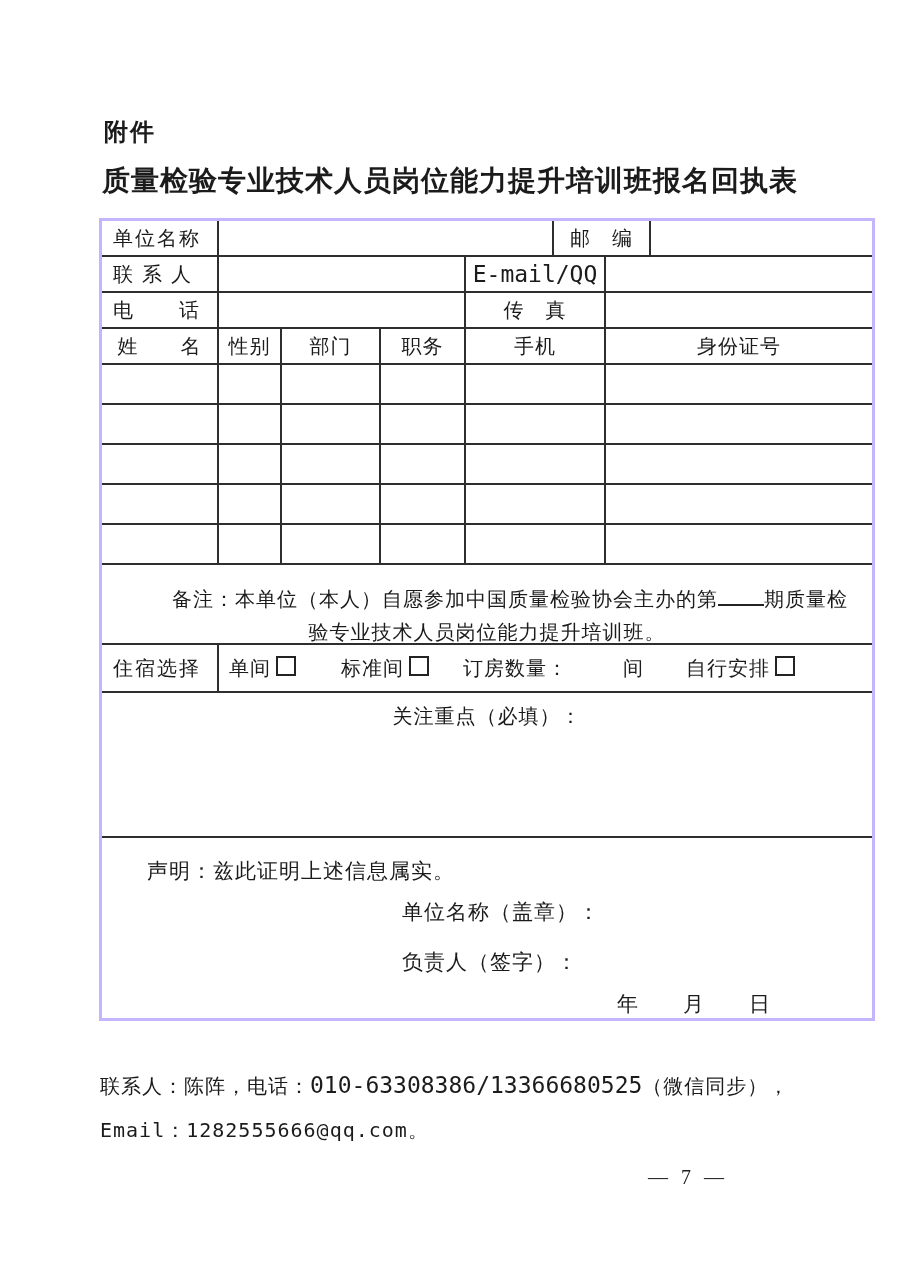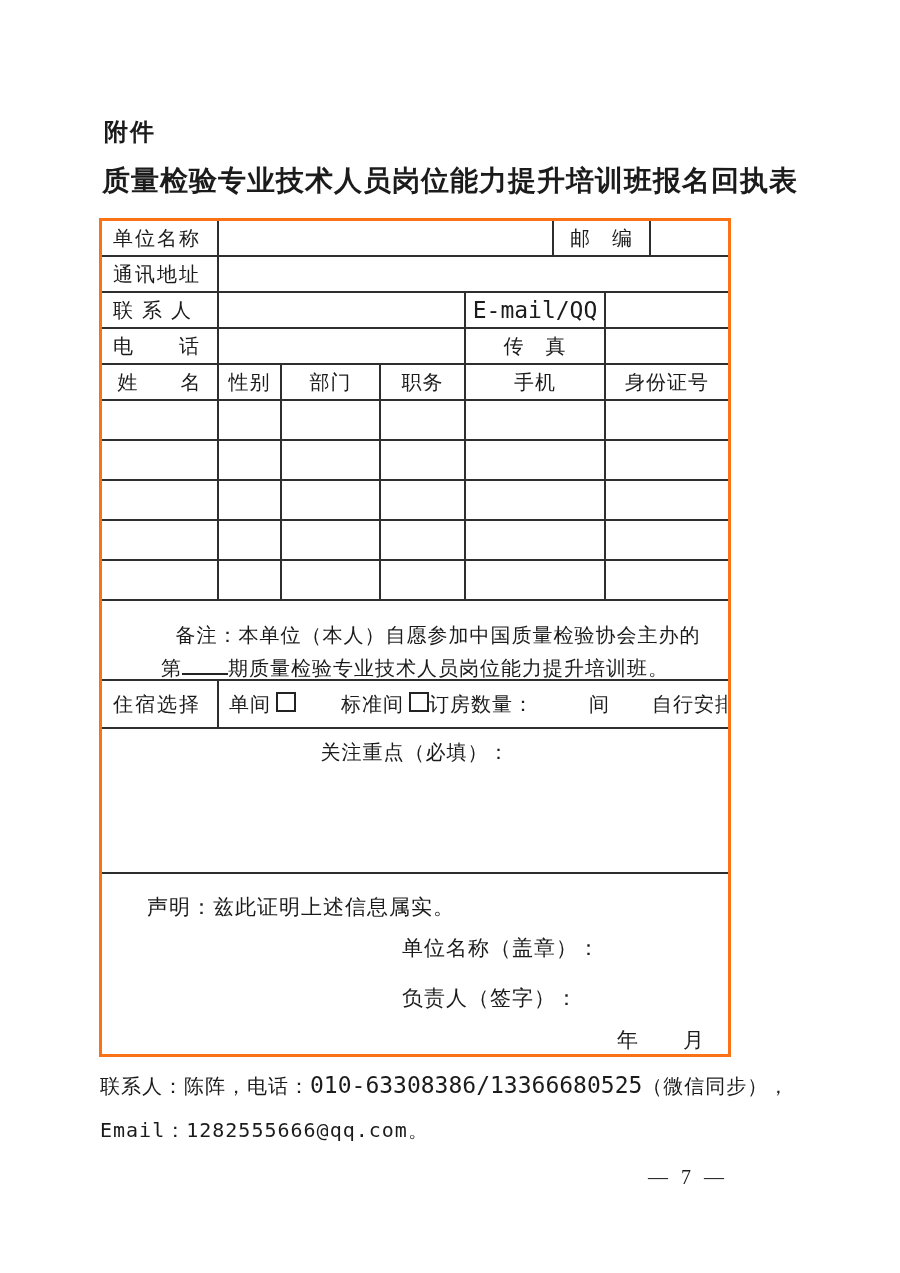--- a/index.html
+++ b/index.html
@@ -10,22 +10,22 @@
   .attachment{
     position:absolute;left:104px;top:116px;font-size:24px;font-weight:700;
     font-family:"Liberation Sans","DejaVu Sans",sans-serif;letter-spacing:2px;
   }
   .doc-title{
     position:absolute;left:0;top:162px;width:900px;text-align:center;
     font-size:28px;font-weight:700;letter-spacing:1px;
     font-family:"Liberation Sans","DejaVu Sans",sans-serif;
   }
   .ftable{
-    position:absolute;left:99px;top:218px;width:632px;
-    border:3px solid #f97316;box-sizing:border-box;background:#fff;
+    position:absolute;left:99px;top:218px;width:776px;
+    border:3px solid #c4b5fd;box-sizing:border-box;background:#fff;
   }
   .trow{display:flex;border-bottom:2px solid #2e2e2e;box-sizing:border-box;}
   .trow.lastrow{border-bottom:none;}
   .cell{
     border-right:2px solid #2e2e2e;box-sizing:border-box;display:flex;
     align-items:center;font-size:20px;overflow:hidden;flex:0 0 auto;
   }
   .cell.last{border-right:none;flex:1 1 auto;text-align:center;}
   .lbl{padding-left:11px;letter-spacing:2px;}
   .ctr{justify-content:center;letter-spacing:1px;}
@@ -34,21 +34,21 @@
   .w117{flex-basis:117px}.w335{flex-basis:335px}.w97{flex-basis:97px}
   .w247{flex-basis:247px}.w140{flex-basis:140px}.w63{flex-basis:63px}
   .w99{flex-basis:99px}.w85{flex-basis:85px}
   .mono{font-family:"DejaVu Sans Mono","Liberation Mono",monospace;font-size:23px;letter-spacing:0;}
   .cbx{display:inline-block;width:16px;height:16px;border:2px solid #232323;margin-left:5px;vertical-align:-1px;}
   .blankline{display:inline-block;width:46px;height:14px;border-bottom:2px solid #232323;}
   .remark-cell{display:block;padding:6px 12px 0 12px;line-height:33px;}
   .remark-cell p{margin:12px;text-indent:46px;font-size:20px;letter-spacing:1px;}
   .accom-cell{padding-left:10px;}
   .accom-item{white-space:nowrap;letter-spacing:1px;}
-  .ml45{margin-left:45px}.ml34{}.ml55{margin-left:55px}.ml42{margin-left:42px}
+  .ml45{margin-left:45px}.ml34{margin-left:34px}.ml55{margin-left:55px}.ml42{margin-left:42px}
   .focus-cell{display:block;padding:10px 14px;letter-spacing:1px;}
   .decl-cell{display:block;position:relative;letter-spacing:1px;}
   .abs{position:absolute;white-space:nowrap;font-size:21px;}
   .footer-line{position:absolute;left:100px;font-size:20px;letter-spacing:1px;white-space:nowrap;}
   .page-num{position:absolute;left:648px;top:1166px;font-size:20px;letter-spacing:4px;}
 </style>
 </head>
 <body>
 
 <div class="attachment">附件</div>
@@ -57,24 +57,20 @@
 
 <div class="ftable">
 
   <div class="trow h36">
     <div class="cell w117 lbl">单位名称</div>
     <div class="cell w335"></div>
     <div class="cell w97 ctr">邮　编</div>
     <div class="cell last"></div>
   </div>
 
-  <div class="trow h36">
-    <div class="cell w117 lbl">通讯地址</div>
-    <div class="cell last"></div>
-  </div>
 
   <div class="trow h36">
     <div class="cell w117 lbl">联 系 人</div>
     <div class="cell w247"></div>
     <div class="cell w140 ctr mono">E-mail/QQ</div>
     <div class="cell last"></div>
   </div>
 
   <div class="trow h36">
     <div class="cell w117 lbl">电　　话</div>

